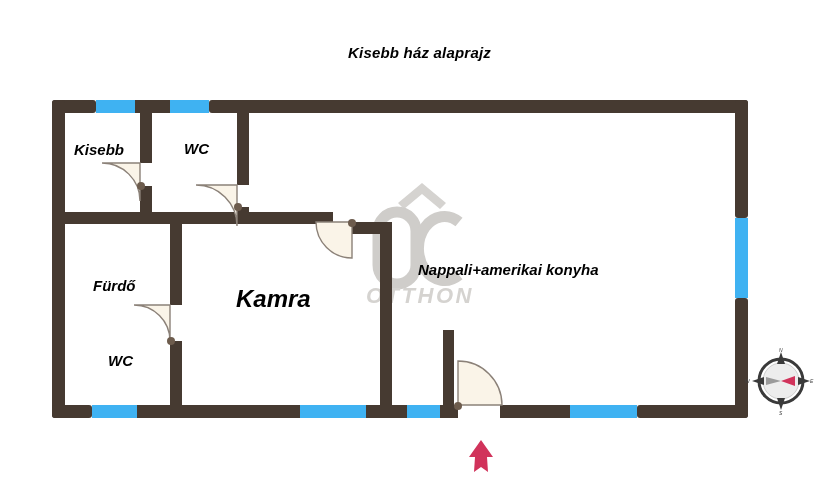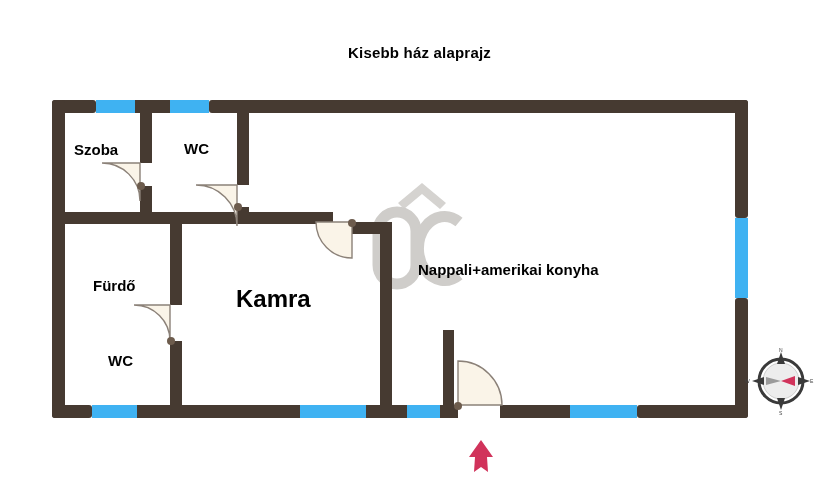--- a/index.html
+++ b/index.html
@@ -12,20 +12,21 @@
     height: 500px;
     font-family: "Liberation Sans", sans-serif;
     overflow: hidden;
     position: relative;
   }
   #plan-root {
     position: relative;
     width: 684px;
     height: 500px;
     background: #ffffff;
+    font-style: italic;
   }
   #plan-title {
     position: absolute;
     left: 0;
     top: 44px;
     width: 839px;
     text-align: center;
     font-size: 15px;
     font-weight: bold;
     color: #000000;
@@ -75,20 +76,21 @@
   <svg class="svg-layer" width="839" height="500">
     <g opacity="1">
 
       <path d="M 398 203 L 422 183 L 446 203 L 440 209 L 422 194 L 404 209 Z" fill="#d5d3d0"></path>
 
       <rect x="378" y="212" width="38" height="72" rx="19" fill="none" stroke="#cfcdca" stroke-width="11"></rect>
 
       <path d="M 459 222 A 26 32 0 1 0 459 275" fill="none" stroke="#cfcdca" stroke-width="11"></path>
     </g>
   </svg>
+  <div class="wm-text wm-otthon">OTTHON</div>
 
   <svg class="svg-layer" width="839" height="500">
     <defs></defs>
 
     <g>
 
       <rect x="52" y="100" width="44" height="13" fill="#463a31" rx="3"></rect>
       <rect x="135" y="100" width="35" height="13" fill="#463a31"></rect>
       <rect x="209" y="100" width="539" height="13" fill="#463a31" rx="3"></rect>
 
@@ -169,20 +171,20 @@
       <path d="M 781 381 L 795 376 L 795 386 Z" fill="#d1335b"></path>
       <path d="M 781 381 L 766 377 L 766 385 Z" fill="#9a9a9a"></path>
     </g>
   </svg>
 
   <div class="compass-letter" style="left:779px; top:347px;">N</div>
   <div class="compass-letter" style="left:779px; top:410px;">S</div>
   <div class="compass-letter" style="left:810px; top:378px;">E</div>
   <div class="compass-letter" style="left:745px; top:378px;">W</div>
 
-  <div class="room-label lbl-kamra">Szoba</div>
+  <div class="room-label lbl-kamra">Kisebb</div>
   <div class="room-label lbl-wc-top">WC</div>
   <div class="room-label lbl-furdo">Fürdő</div>
   <div class="room-label lbl-wc-bot">WC</div>
   <div class="room-label lbl-szoba">Kamra</div>
   <div class="room-label lbl-nappali">Nappali+amerikai konyha</div>
 
 </div>
 
 </body></html>

